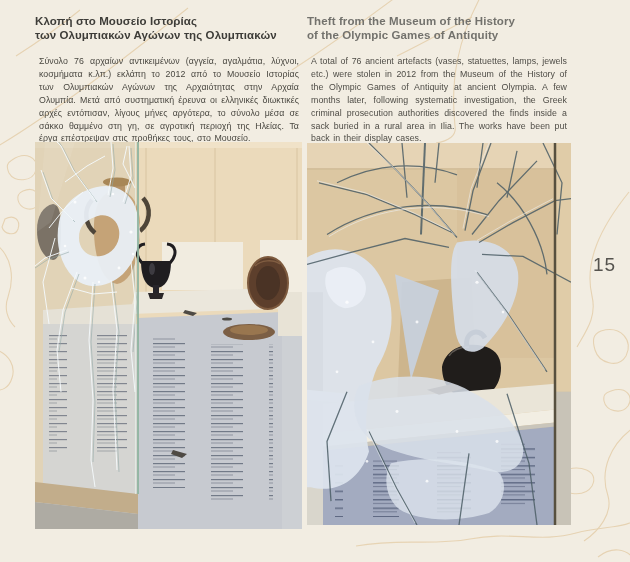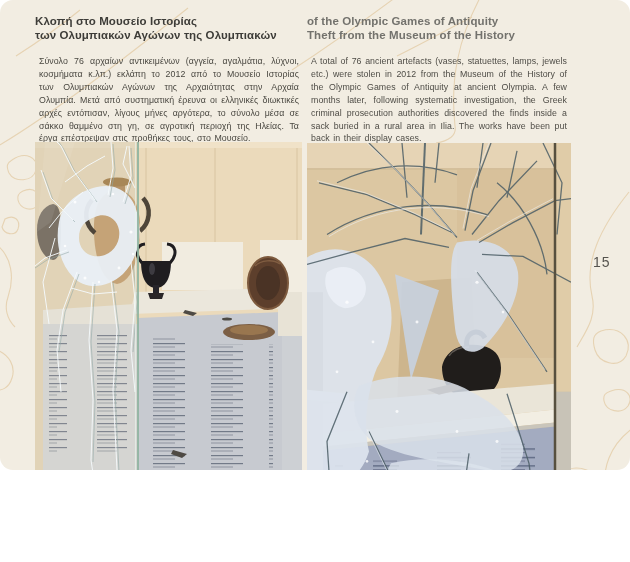--- a/index.html
+++ b/index.html
@@ -1,36 +1,35 @@
 <!DOCTYPE html>
 <html><head>
 <meta charset="utf-8">
 <style>
   html,body{margin:0;padding:0;}
   body{font-family:"Liberation Sans",sans-serif;}
   .page{
-    position:relative;width:630px;height:470px;overflow:hidden;
+    position:relative;width:630px;height:562px;overflow:hidden;
     background:#f2ede2;
-    border-radius:13px;
   }
   .contours{position:absolute;left:0;top:0;width:630px;height:562px;}
   .col{position:absolute;top:15px;}
   .col.greek{left:35px;width:268px;}
   .col.english{left:307px;width:264px;}
   .title{margin:0 0 13px 0;font-size:11.5px;line-height:13.5px;font-weight:bold;letter-spacing:0.1px;}
   .col.greek .title{color:#3d3c38;}
   .col.english .title{color:#73726d;}
   .title span{display:block;}
   .bodytext{margin:4px;font-size:8.8px;line-height:12.9px;color:#4e4c46;text-align:justify;letter-spacing:0.05px;word-spacing:1px;}
   .col.greek .bodytext{color:#494740;}
   .photo{position:absolute;margin:0;padding:0;line-height:0;}
   .photo svg{display:block;}
   .photo.left{left:35px;top:142px;width:267px;height:387px;}
   .photo.right{left:307px;top:143px;width:264px;height:382px;}
-  .page-number{position:absolute;left:593px;top:254px;font-size:14px;color:#55534e;letter-spacing:1px;}
+  .page-number{position:absolute;left:593px;top:254px;font-size:19px;color:#55534e;letter-spacing:1px;}
 </style>
 </head>
 <body>
 
 <div class="page">
 
   <svg class="contours" viewBox="0 0 630 562">
     <g fill="none" stroke="#e5d0ae" stroke-width="1.1" opacity="0.9">
       <path d="M-5,148 C55,112 120,62 188,8"></path>
       <path d="M16,56 C38,42 58,28 80,10"></path>
@@ -55,22 +54,22 @@
   <div class="col greek">
     <h2 class="title">
       <span>Κλοπή στο Μουσείο Ιστορίας</span>
       <span>των Ολυμπιακών Αγώνων της Ολυμπιακών</span>
     </h2>
     <p class="bodytext">Σύνολο 76 αρχαίων αντικειμένων (αγγεία, αγαλμάτια, λύχνοι, κοσμήματα κ.λπ.) εκλάπη το 2012 από το Μουσείο Ιστορίας των Ολυμπιακών Αγώνων της Αρχαιότητας στην Αρχαία Ολυμπία. Μετά από συστηματική έρευνα οι ελληνικές διωκτικές αρχές εντόπισαν, λίγους μήνες αργότερα, το σύνολο μέσα σε σάκκο θαμμένο στη γη, σε αγροτική περιοχή της Ηλείας. Τα έργα επέστρεψαν στις προθήκες τους, στο Μουσείο.</p>
   </div>
 
   <div class="col english">
     <h2 class="title">
+      <span>Theft from the Museum of the History</span>
       <span>of the Olympic Games of Antiquity</span>
-      <span>Theft from the Museum of the History</span>
     </h2>
     <p class="bodytext">A total of 76 ancient artefacts (vases, statuettes, lamps, jewels etc.) were stolen in 2012 from the Museum of the History of the Olympic Games of Antiquity at ancient Olympia. A few months later, following systematic investigation, the Greek criminal prosecution authorities discovered the finds inside a sack buried in a rural area in Ilia. The works have been put back in their display cases.</p>
   </div>
 
   <figure class="photo left">
     <svg width="267" height="387" viewBox="0 0 267 387" preserveAspectRatio="none">
       <defs>
         <pattern id="labL" width="60" height="8" patternUnits="userSpaceOnUse">
           <rect x="2" y="1" width="30" height="1.2" fill="#6b7280" opacity="0.8"></rect>
           <rect x="2" y="4.5" width="20" height="1" fill="#6b7280" opacity="0.5"></rect>

